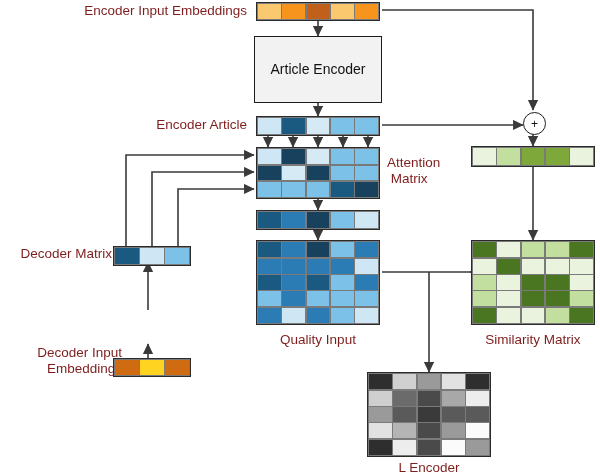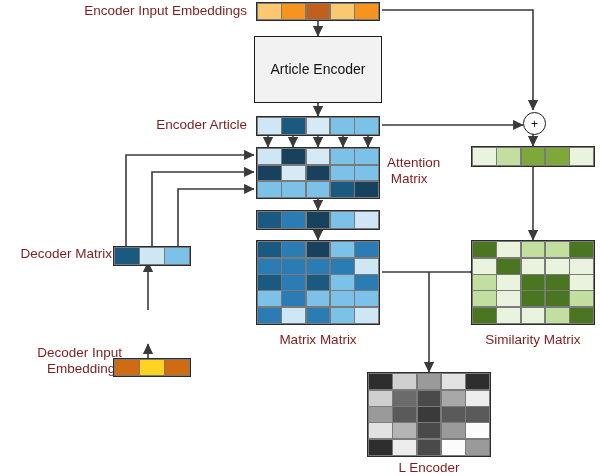--- a/index.html
+++ b/index.html
@@ -71,21 +71,21 @@
   <div class="lbl r" style="left:62px;top:3px;width:185px;">Encoder Input Embeddings</div>
 
   <div class="lbl r" style="left:122px;top:117px;width:125px;">Encoder Article</div>
 
   <div class="lbl" style="left:387px;top:155px;width:80px;">Attention<br>&nbsp;Matrix</div>
 
   <div class="lbl r" style="left:0px;top:246px;width:112px;">Decoder Matrix</div>
 
   <div class="lbl r" style="left:10px;top:345px;width:112px;">Decoder Input<br>Embeddings</div>
 
-  <div class="lbl c" style="left:248px;top:332px;width:140px;">Matrix Matrix</div>
+  <div class="lbl c" style="left:248px;top:332px;width:140px;">Quality Input</div>
 
   <div class="lbl c" style="left:463px;top:332px;width:140px;">Similarity Matrix</div>
 
   <div class="lbl c" style="left:359px;top:460px;width:140px;">L Encoder</div>
 
   <div class="box" style="left:254px;top:36px;width:128px;height:67px;">Article Encoder</div>
 
 
   <div style="position:absolute;left:523px;top:112px;width:21px;height:21px;
               border:1.6px solid #1c1c1c;border-radius:50%;background:#fff;

